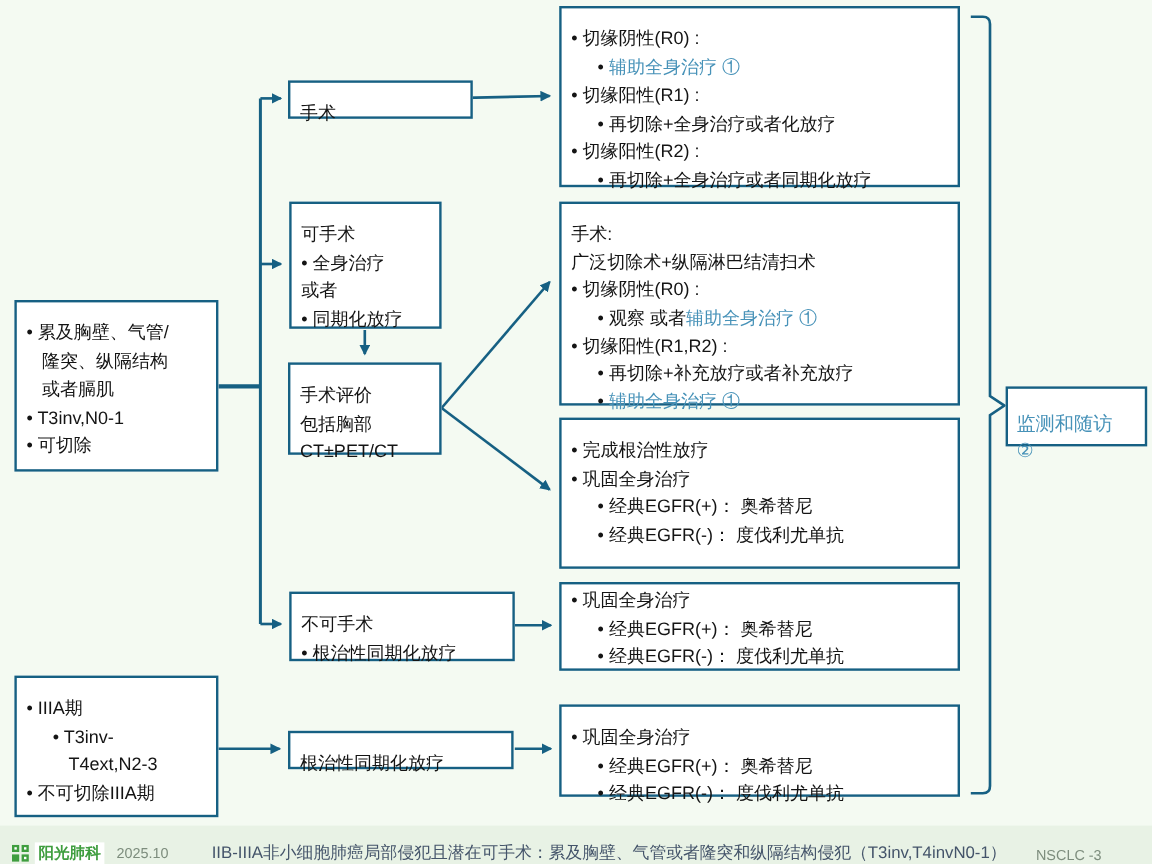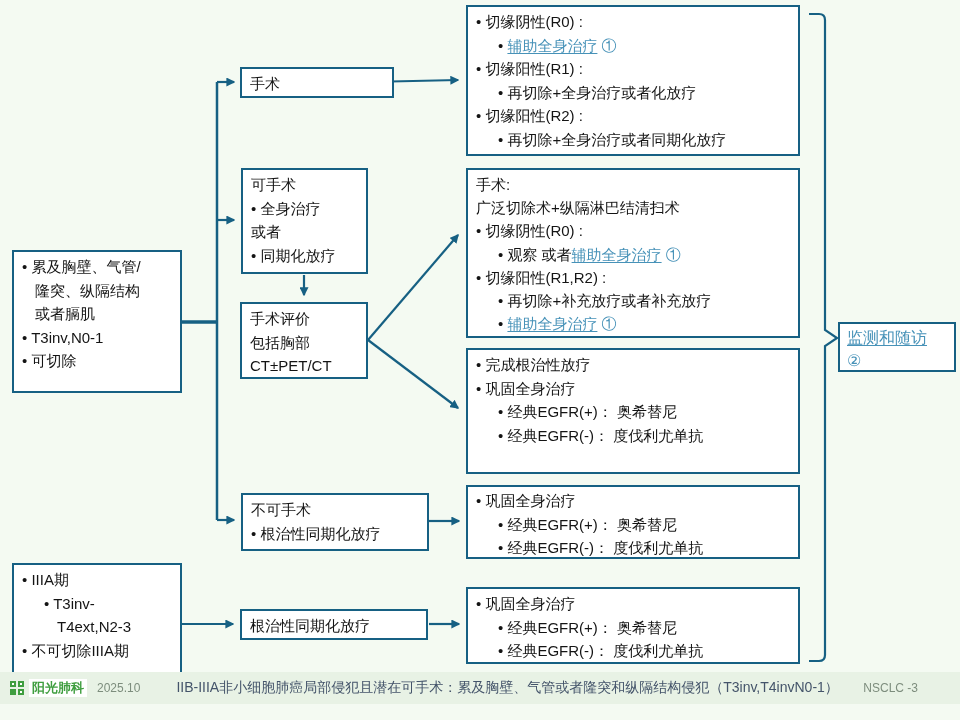--- a/index.html
+++ b/index.html
@@ -7,34 +7,34 @@
     width:960px;height:720px;position:relative;overflow:hidden;
     font-family:"Liberation Sans",sans-serif;
     background:var(--bg,#f4faf2);
   }
   .wires{position:absolute;top:0;left:0;z-index:0}
   .wires path{stroke:var(--border,#166083);fill:none}
   .wires .arrowhead{fill:var(--border,#166083);stroke:none}
   .box{
     position:absolute;z-index:1;background:#fff;
     border:2.5px solid var(--border,#166083);box-sizing:border-box;
-    padding:3px 8px;font-size:15px;line-height:23.5px;color:#141414;
+    padding:14px 8px;font-size:15px;line-height:23.5px;color:#141414;
     white-space:nowrap;
   }
   .ln{display:block}
   .ln.b1{padding-left:22px}
   .ln.c0{padding-left:13px}
   .ln.c1{padding-left:35px}
-  .lnk{color:var(--link,#4792b8);text-decoration:underline;text-underline-offset:2px;cursor:pointer}
+  .lnk{color:var(--link,#4792b8);text-underline-offset:2px;cursor:pointer}
   .sym{color:var(--link,#4792b8)}
-  .monitor{font-size:16px;line-height:23px;padding:2px 7px}
+  .monitor{font-size:16px;line-height:23px;padding:18px 7px}
   .footer{
-    position:absolute;left:0;right:0;bottom:16px;height:32px;z-index:2;
+    position:absolute;left:0;right:0;bottom:0;height:32px;z-index:2;
     background:var(--footer_bg,#e8f2e5);
-    display:flex;align-items:center;padding:0 10px;box-sizing:border-box;
+    display:flex;align-items:flex-end;padding:0 10px;box-sizing:border-box;
   }
   .brandwrap{display:flex;align-items:center;gap:4px}
   .brand{color:var(--brand_green,#3f9e3f);font-weight:bold;font-size:13px;background:#fff;padding:0 3px;font-family:"Liberation Serif",serif}
   .date{color:#7d8d7d;font-size:12px;margin-left:6px}
   .caption{color:#44546a;font-size:14px;margin-left:36px;flex:1;white-space:nowrap;overflow:hidden}
   .page{color:#7d8d7d;font-size:12px;margin-right:32px}
 </style>
 </head>
 <body>
 

